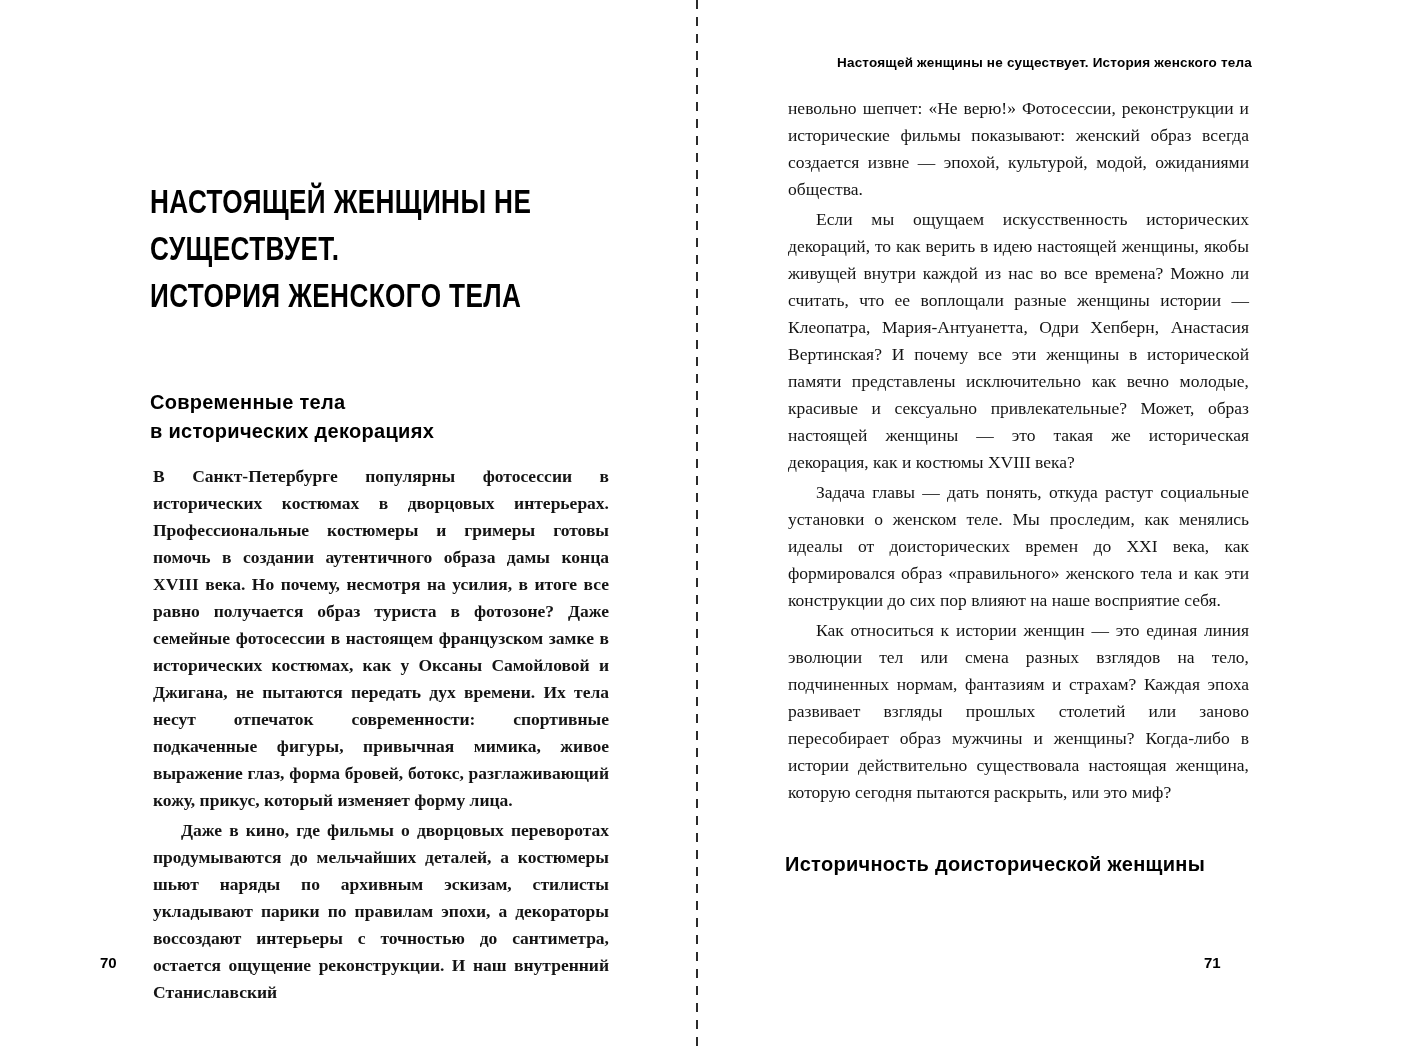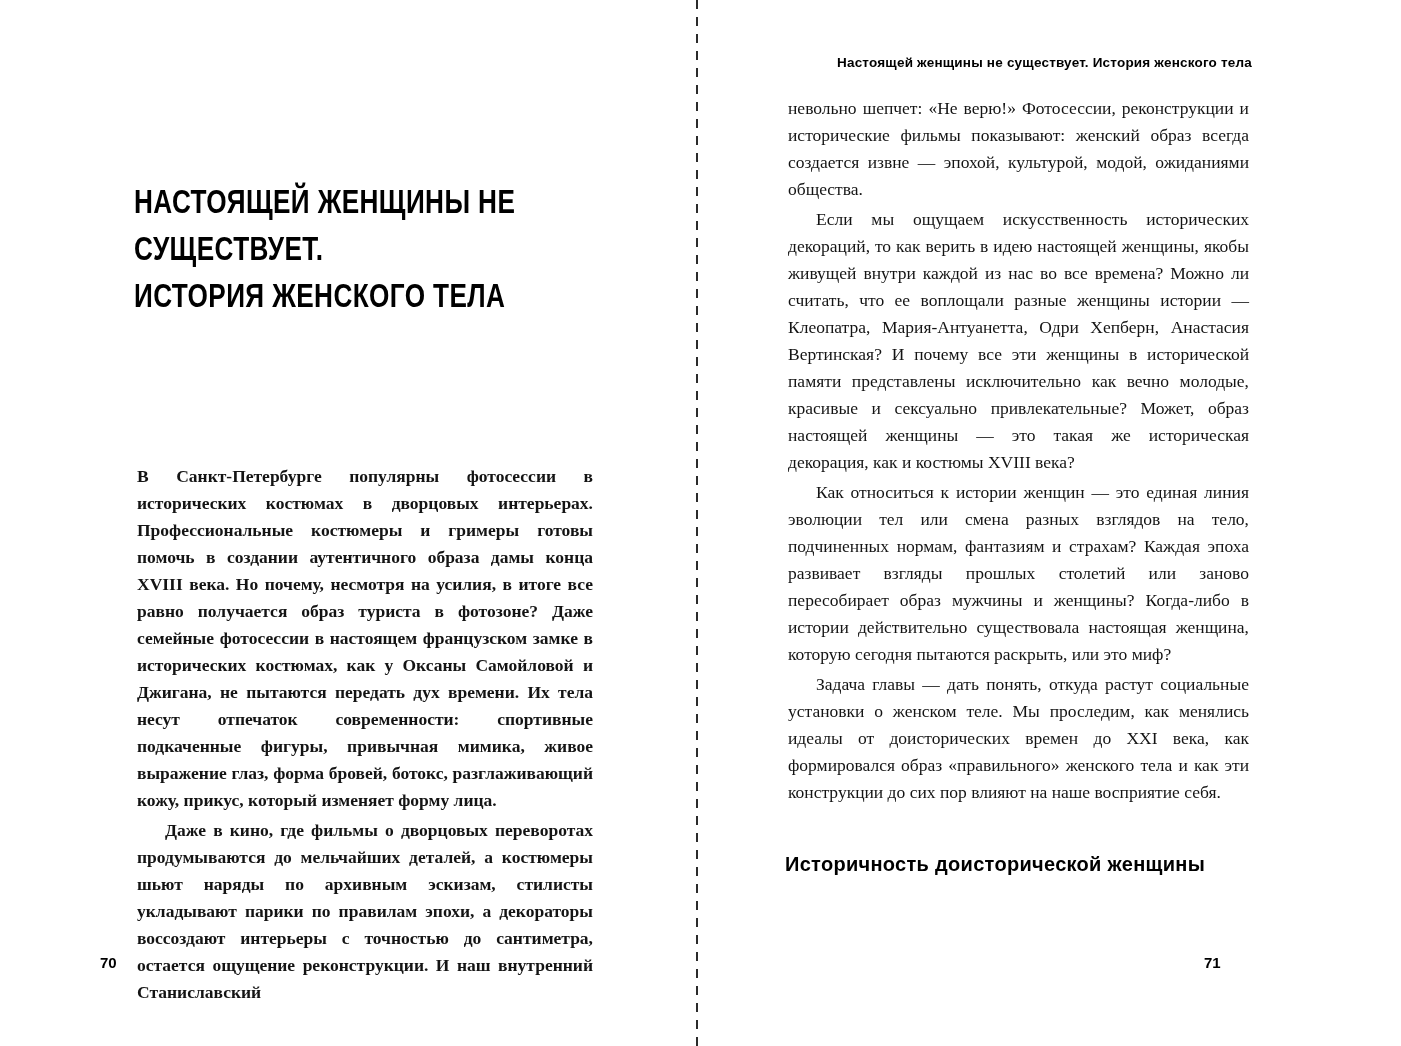--- a/index.html
+++ b/index.html
@@ -14,21 +14,21 @@
   .spread { position: absolute; inset: 0; background: #ffffff; }
 
   
   .divider {
     position: absolute;
     left: 696px; top: 0; bottom: 0; width: 2px;
     background: repeating-linear-gradient(to bottom, #2b2b2b 0 9px, transparent 9px 17px);
   }
 
   .page { position: absolute; top: 0; height: 1029px; }
-  .page-left  { left: 134px; width: 462px; }
+  .page-left  { left: 150px; width: 462px; }
   .page-right { left: 785px; width: 467px; }
 
   .chapter-title {
     position: absolute; top: 178px; left: 0;
     width: 600px;
     transform: scaleX(0.77); transform-origin: left top;
     font-family: "Liberation Sans", sans-serif;
     font-weight: 800;
     font-size: 34px;
     line-height: 1.38;
@@ -93,42 +93,44 @@
 <body>
 
 <div class="spread">
 
   <div class="divider"></div>
 
   <div class="page page-left">
     <h1 class="chapter-title">НАСТОЯЩЕЙ ЖЕНЩИНЫ НЕ СУЩЕСТВУЕТ.
 ИСТОРИЯ ЖЕНСКОГО ТЕЛА</h1>
 
+    <h2 class="section-heading left-pos">Современные тела
+в исторических декорациях</h2>
 
     <div class="body-text body-left">
 
         <p class="para">В Санкт-Петербурге популярны фотосессии в исторических костюмах в дворцовых интерьерах. Профессиональные костюмеры и гримеры готовы помочь в создании аутентичного образа дамы конца XVIII века. Но почему, несмотря на усилия, в итоге все равно получается образ туриста в фотозоне? Даже семейные фотосессии в настоящем французском замке в исторических костюмах, как у Оксаны Самойловой и Джигана, не пытаются передать дух времени. Их тела несут отпечаток современности: спортивные подкаченные фигуры, привычная мимика, живое выражение глаз, форма бровей, ботокс, разглаживающий кожу, прикус, который изменяет форму лица.</p>
 
         <p class="para indent">Даже в кино, где фильмы о дворцовых переворотах продумываются до мельчайших деталей, а костюмеры шьют наряды по архивным эскизам, стилисты укладывают парики по правилам эпохи, а декораторы воссоздают интерьеры с точностью до сантиметра, остается ощущение реконструкции. И наш внутренний Станиславский</p>
       </div>
   </div>
 
   <div class="page page-right">
     <div class="running-head">Настоящей женщины не существует. История женского тела</div>
 
     <div class="body-text body-right">
       <div>
 
           <p class="para">невольно шепчет: «Не верю!» Фотосессии, реконструкции и исторические фильмы показывают: женский образ всегда создается извне — эпохой, культурой, модой, ожиданиями общества.</p>
 
           <p class="para indent">Если мы ощущаем искусственность исторических декораций, то как верить в идею настоящей женщины, якобы живущей внутри каждой из нас во все времена? Можно ли считать, что ее воплощали разные женщины истории — Клеопатра, Мария-Антуанетта, Одри Хепберн, Анастасия Вертинская? И почему все эти женщины в исторической памяти представлены исключительно как вечно молодые, красивые и сексуально привлекательные? Может, образ настоящей женщины — это такая же историческая декорация, как и костюмы XVIII века?</p>
 
+          <p class="para indent">Задача главы — дать понять, откуда растут социальные установки о женском теле. Мы проследим, как менялись идеалы от доисторических времен до XXI века, как формировался образ «правильного» женского тела и как эти конструкции до сих пор влияют на наше восприятие себя.</p>
+
           <p class="para indent">Как относиться к истории женщин — это единая линия эволюции тел или смена разных взглядов на тело, подчиненных нормам, фантазиям и страхам? Каждая эпоха развивает взгляды прошлых столетий или заново пересобирает образ мужчины и женщины? Когда-либо в истории действительно существовала настоящая женщина, которую сегодня пытаются раскрыть, или это миф?</p>
-
-          <p class="para indent">Задача главы — дать понять, откуда растут социальные установки о женском теле. Мы проследим, как менялись идеалы от доисторических времен до XXI века, как формировался образ «правильного» женского тела и как эти конструкции до сих пор влияют на наше восприятие себя.</p>
         </div>
 
       <h2 class="section-heading inflow">Историчность доисторической женщины</h2>
 
     </div>
   </div>
 
   <div class="page-number left">70</div>
 
   <div class="page-number right">71</div>

